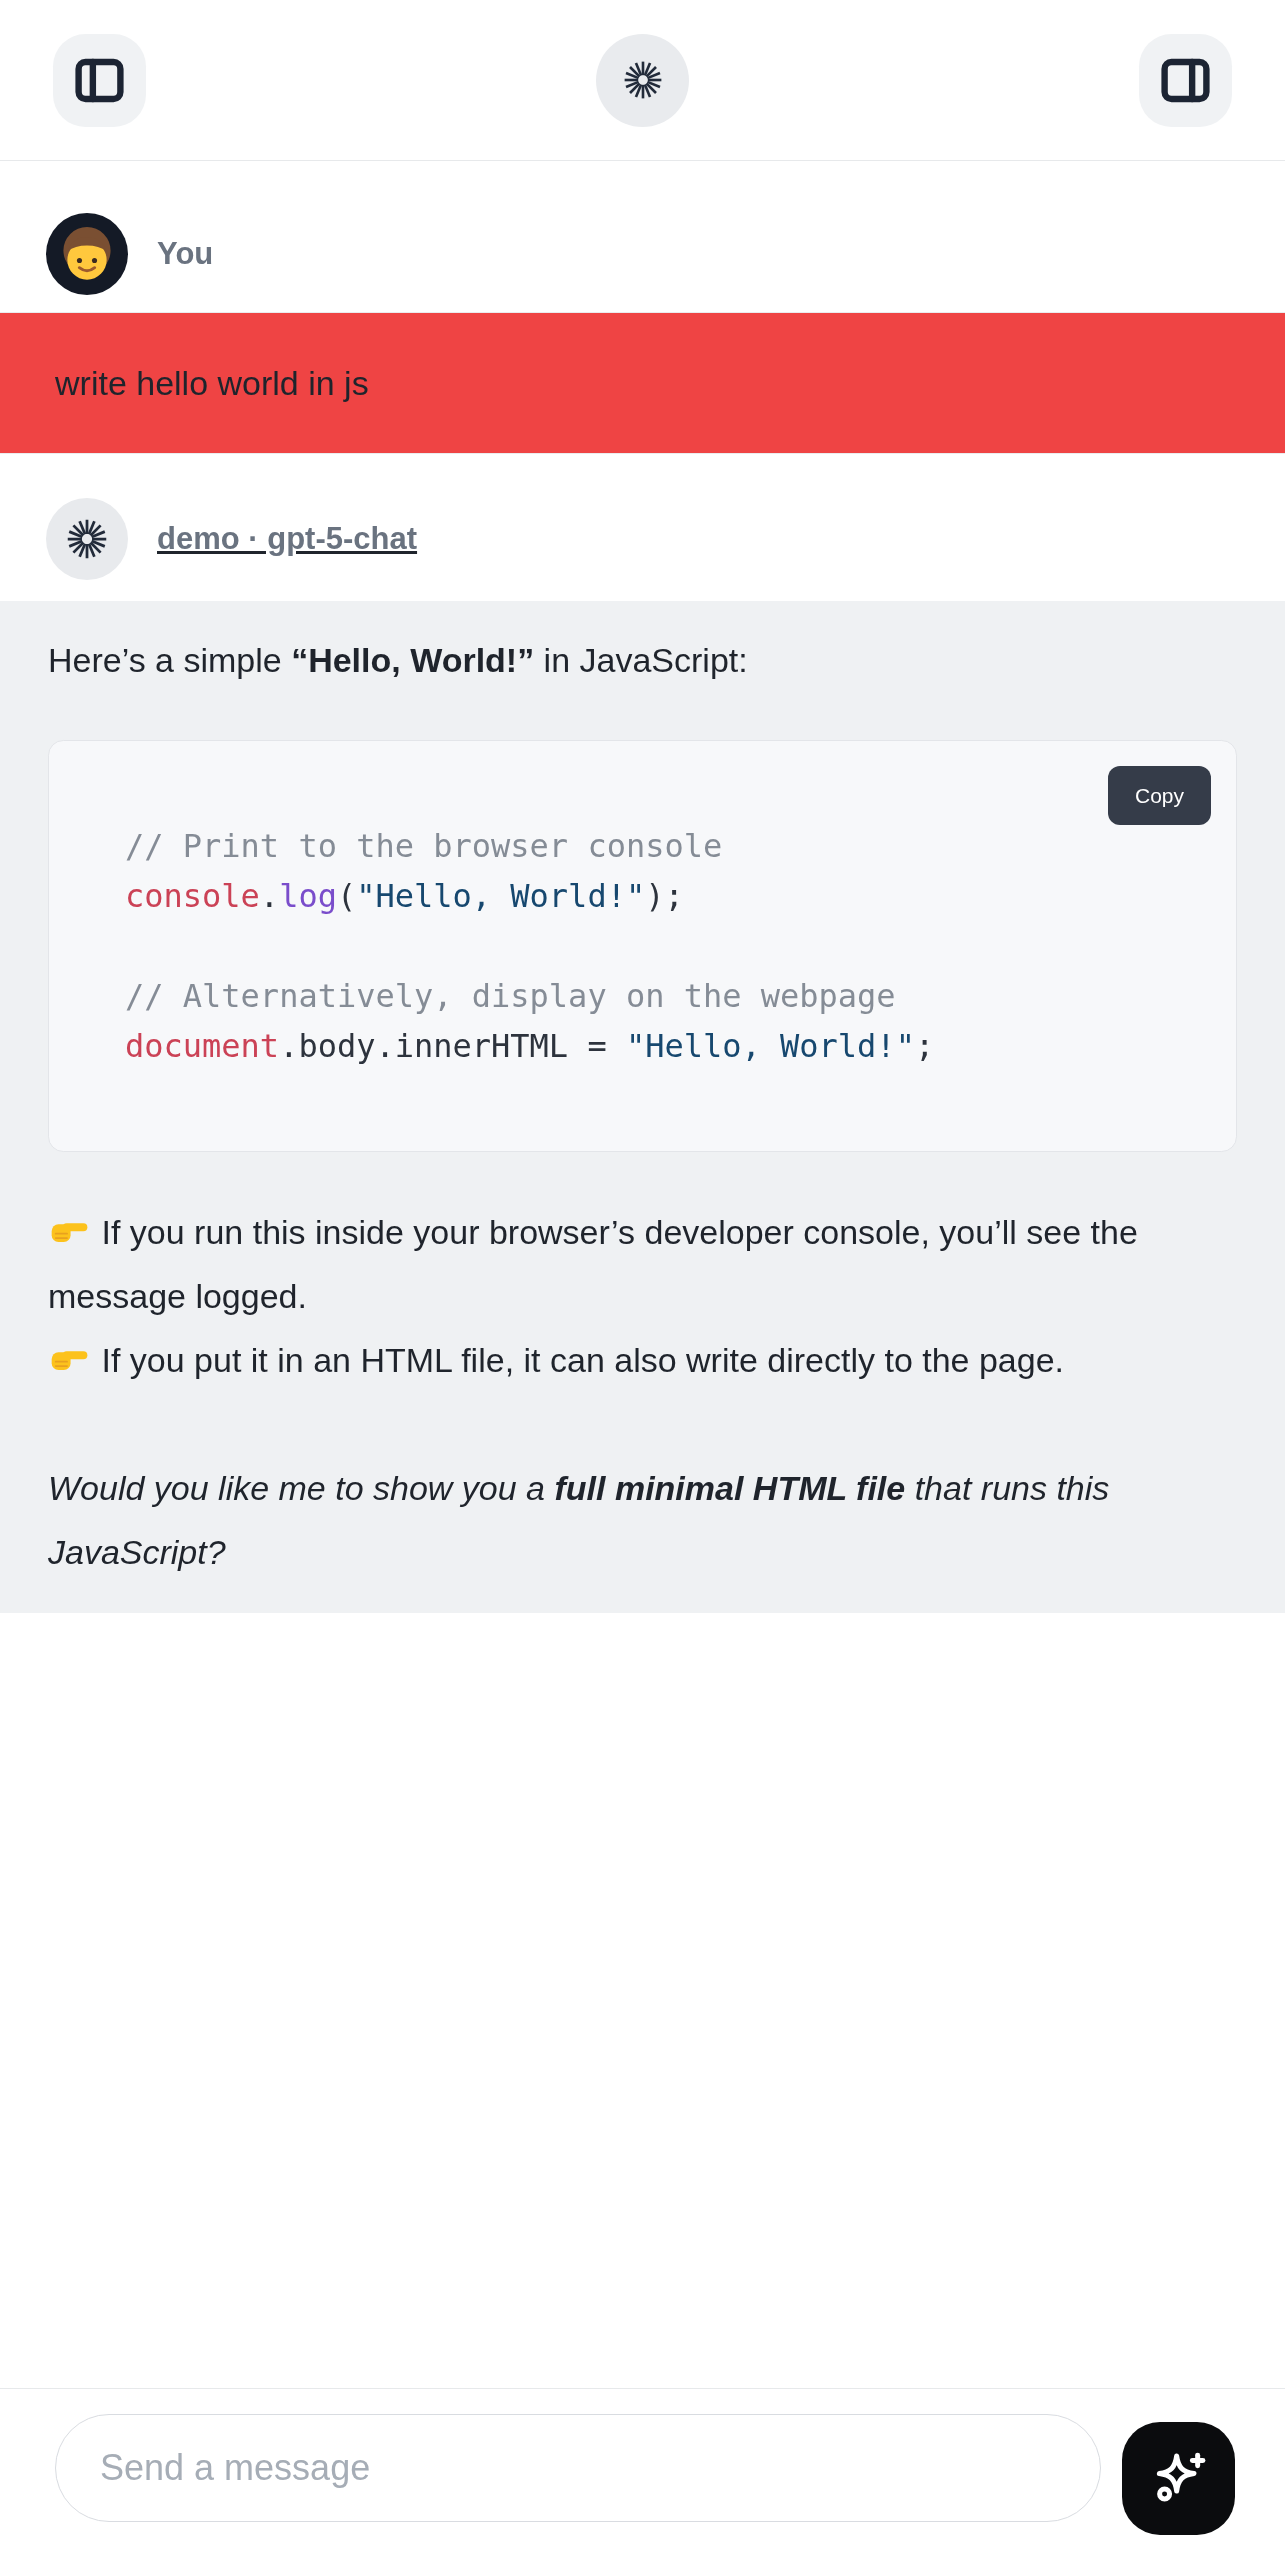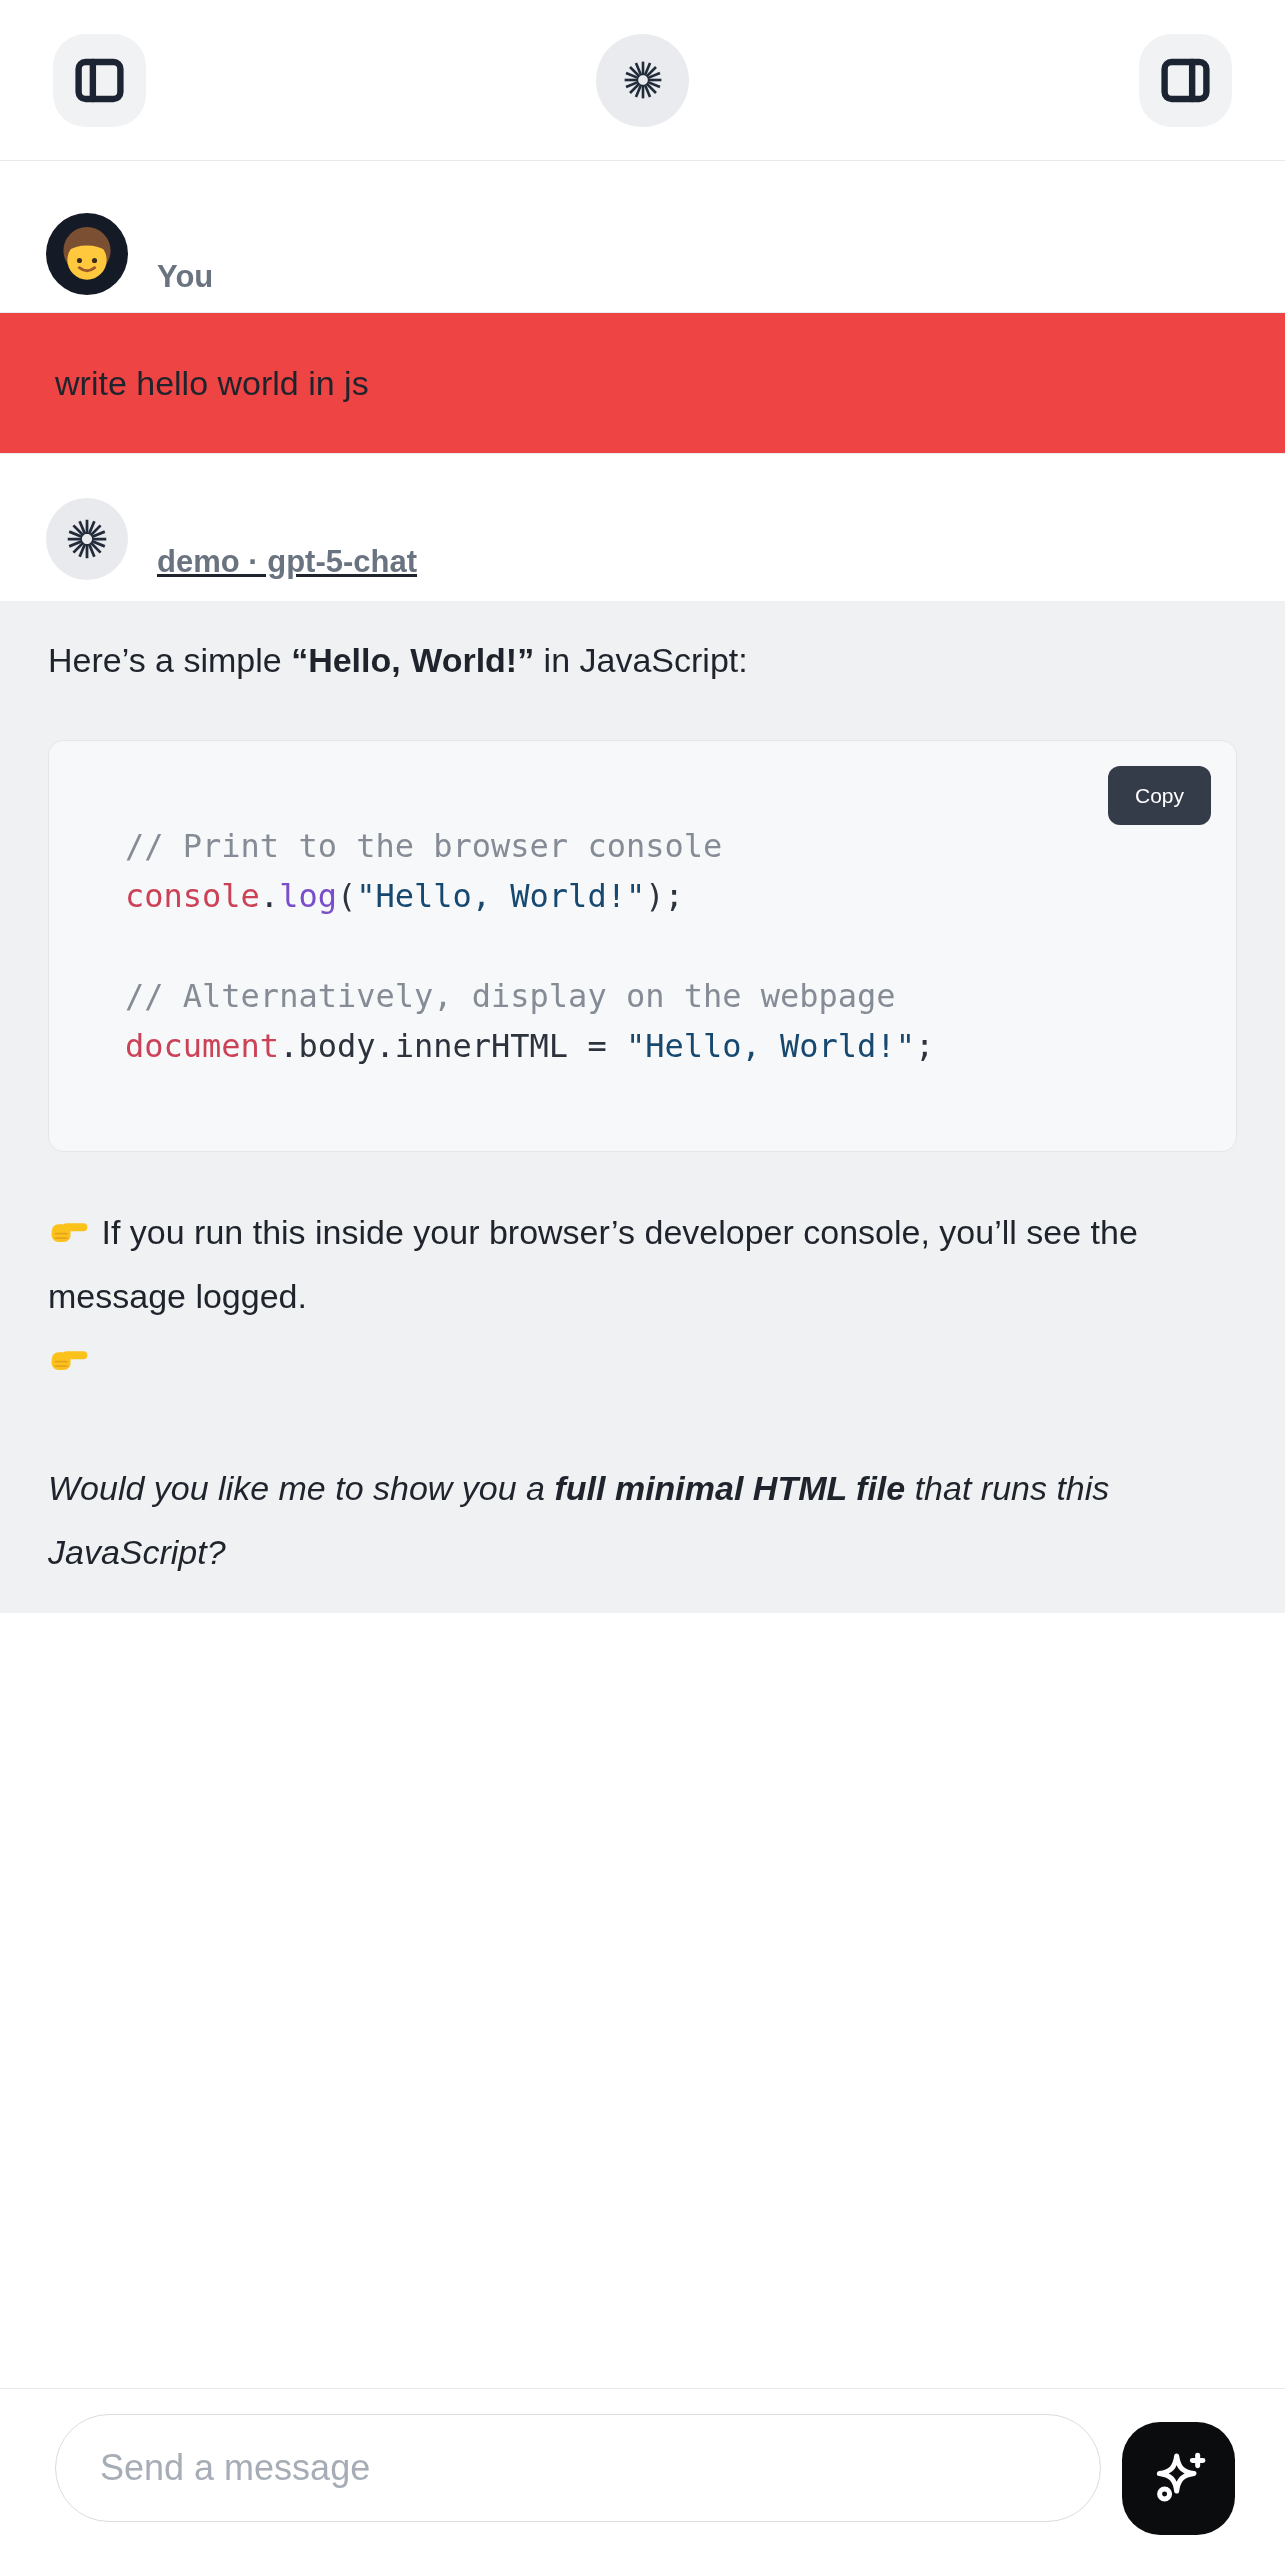--- a/index.html
+++ b/index.html
@@ -26,21 +26,21 @@
     border-radius: 32.5px; background: #f0f2f4;
     display: flex; align-items: center; justify-content: center;
     cursor: pointer; color: #1c2433;
   }
   .icon-btn.round { border-radius: 50%; background: #e9ebee; }
   .panel-icon { width: 59px; height: 59px; }
   .starburst { color: #222b3a; }
 
   
   .msg-row {
-    display: flex; align-items: flex-end; gap: 29px;
+    display: flex; align-items: center; gap: 29px;
     margin-left: 46px;
   }
   .msg-row.user { margin-top: 52px; }
   .msg-row.assistant { margin-top: 44px; text-decoration: underline; }
   .avatar {
     width: 82px; height: 82px; border-radius: 50%;
     flex: none; display: flex; align-items: center; justify-content: center;
     overflow: hidden;
   }
   .avatar.user-avatar { background: #141a26; }
@@ -231,21 +231,21 @@
       <rect x="3.5" y="14.5" width="18" height="17" rx="6.5" fill="#fcc21c"></rect>
       <rect x="6.5" y="22.6" width="12.5" height="1.8" rx="0.9" fill="#e8a11f"></rect>
       <rect x="6.5" y="26.8" width="12.5" height="1.8" rx="0.9" fill="#e8a11f"></rect>
     </svg></span><span>If you run this inside your browser’s developer console, you’ll see the message logged.</span></p>
 
   <p class="note"><span class="hand"><svg viewBox="0 0 40 40" width="42" height="42">
       <rect x="14" y="13.5" width="23.5" height="7.6" rx="3.8" fill="#fcc21c"></rect>
       <rect x="3.5" y="14.5" width="18" height="17" rx="6.5" fill="#fcc21c"></rect>
       <rect x="6.5" y="22.6" width="12.5" height="1.8" rx="0.9" fill="#e8a11f"></rect>
       <rect x="6.5" y="26.8" width="12.5" height="1.8" rx="0.9" fill="#e8a11f"></rect>
-    </svg></span></p>
+    </svg></span><span>If you put it in an HTML file, it can also write directly to the page.</span></p>
 
   <p class="para-question"><span>Would you like me to show you a </span><b>full minimal HTML file</b><span> that runs this JavaScript?</span></p>
 
 </div>
 
 <div class="spacer"></div>
 
 <footer class="composer">
   <input type="text" placeholder="Send a message" style="">
   <button class="send-btn">

